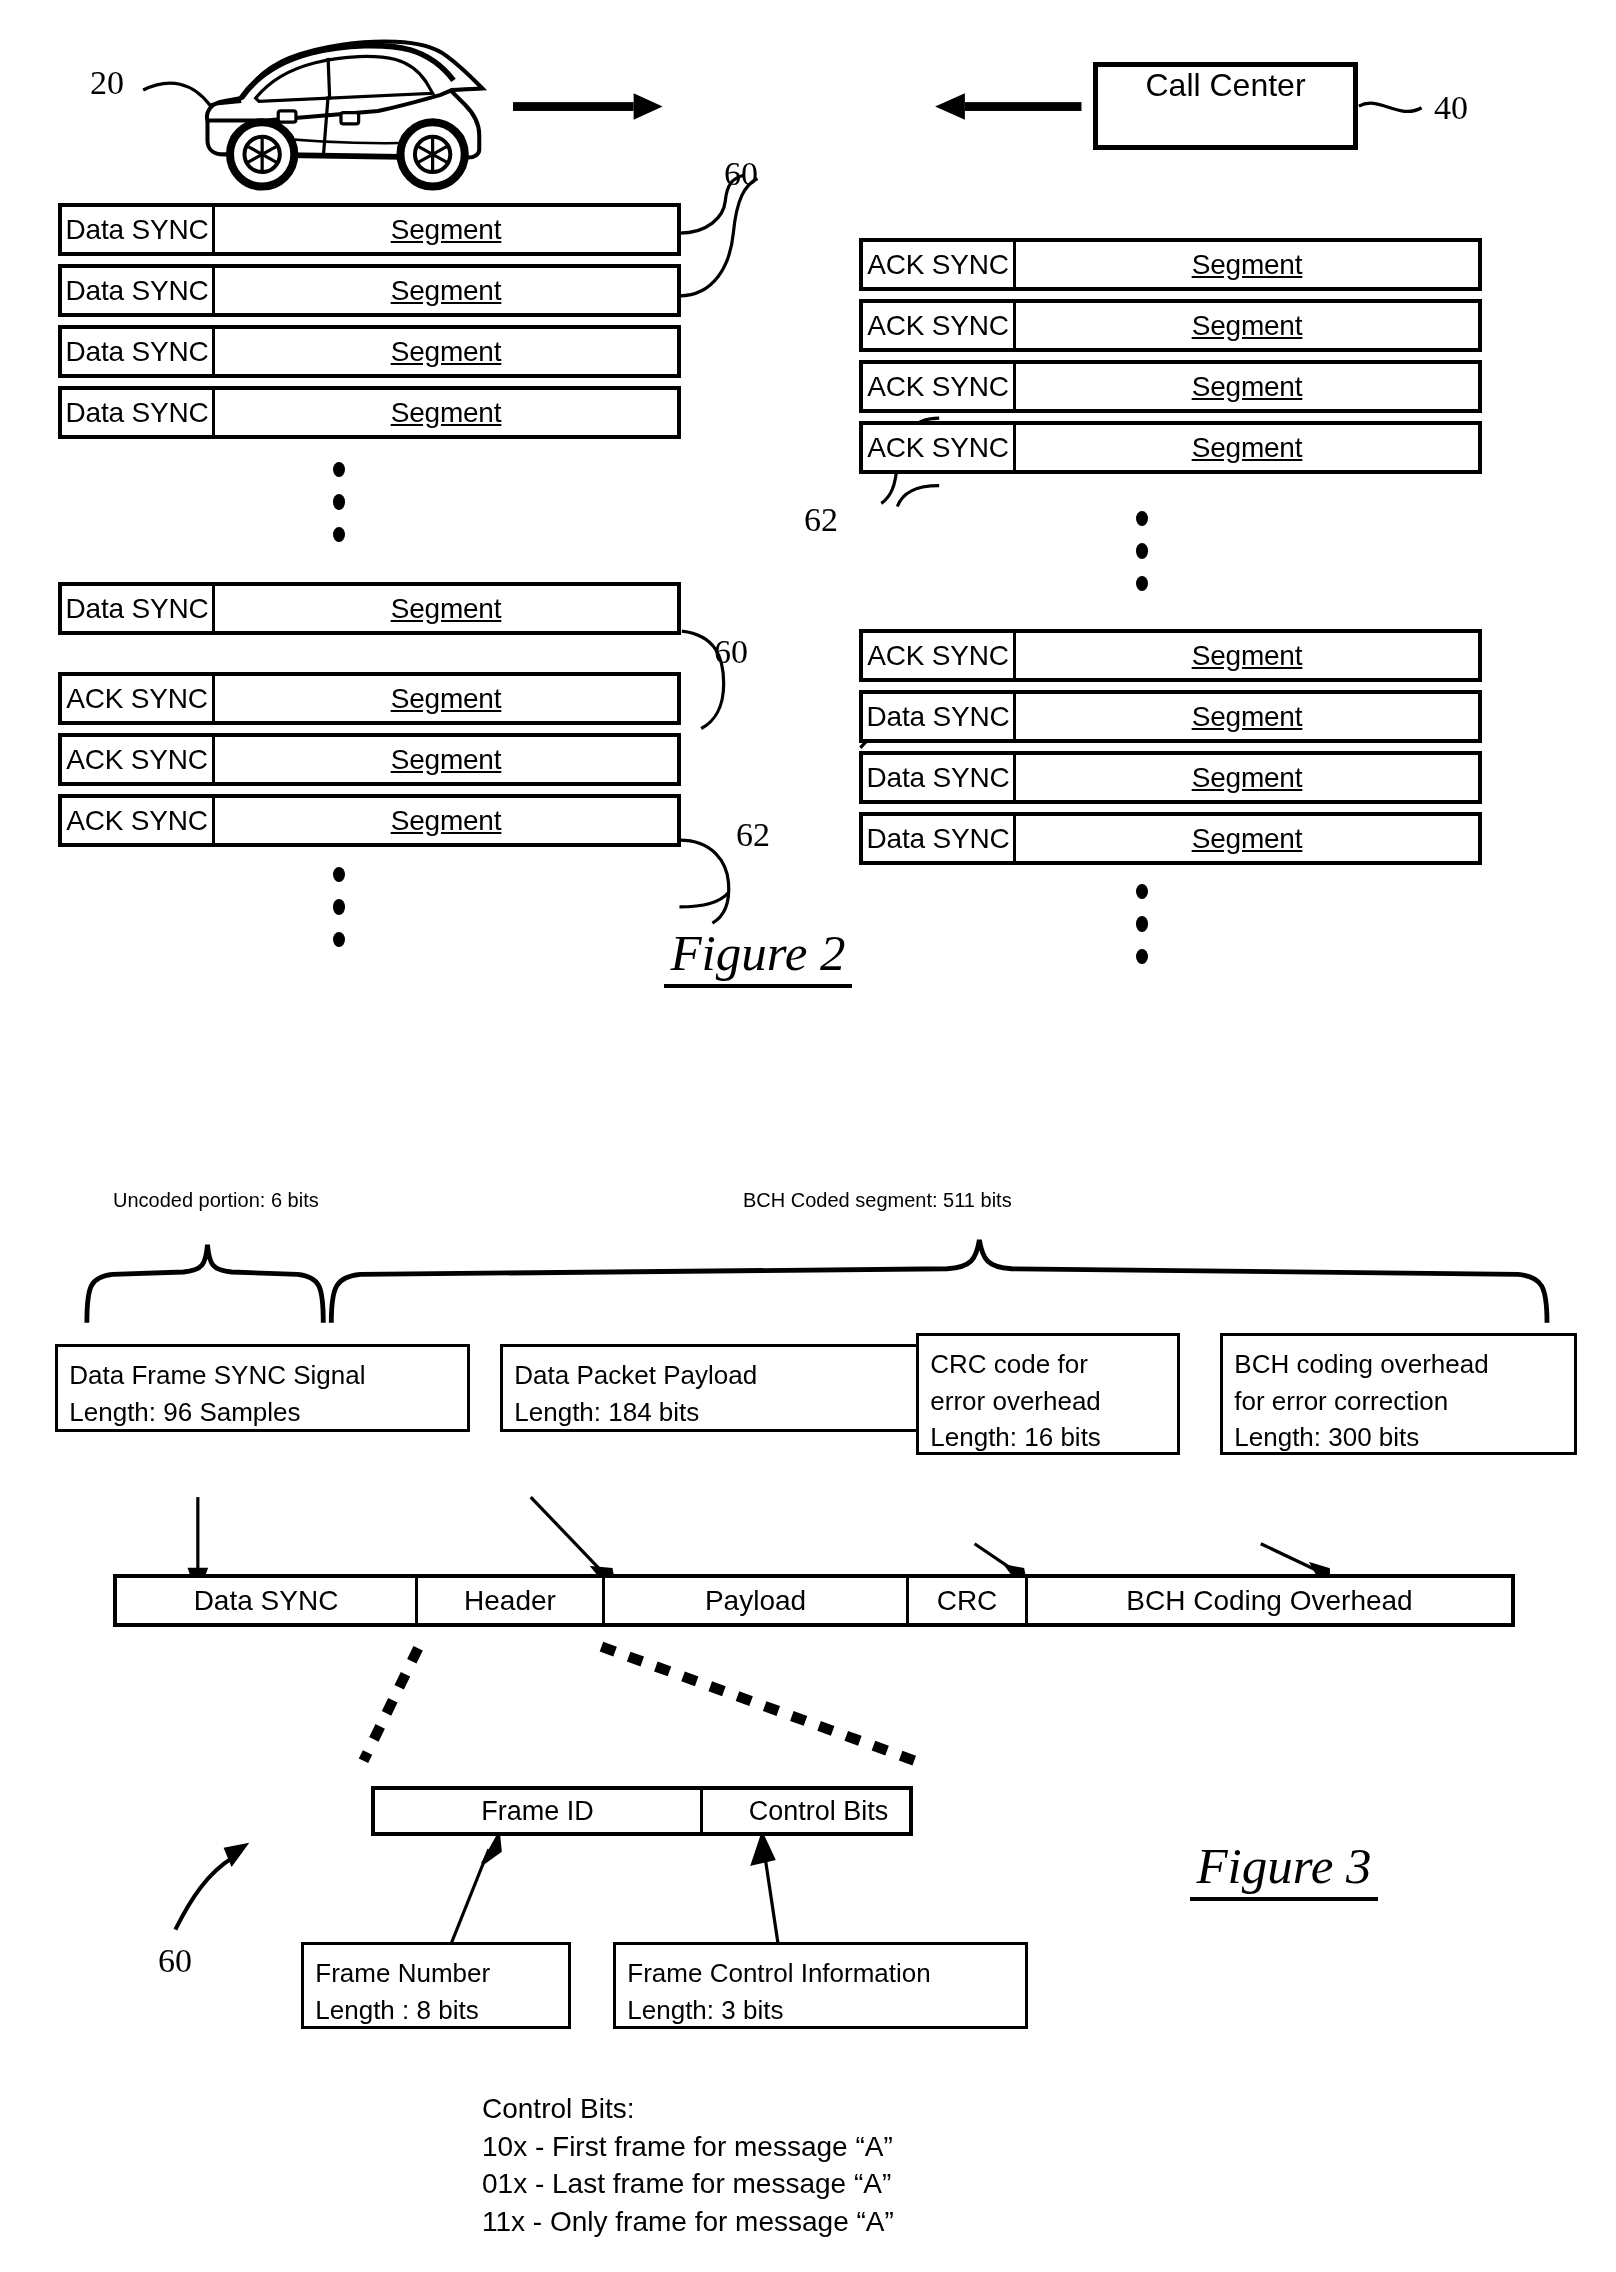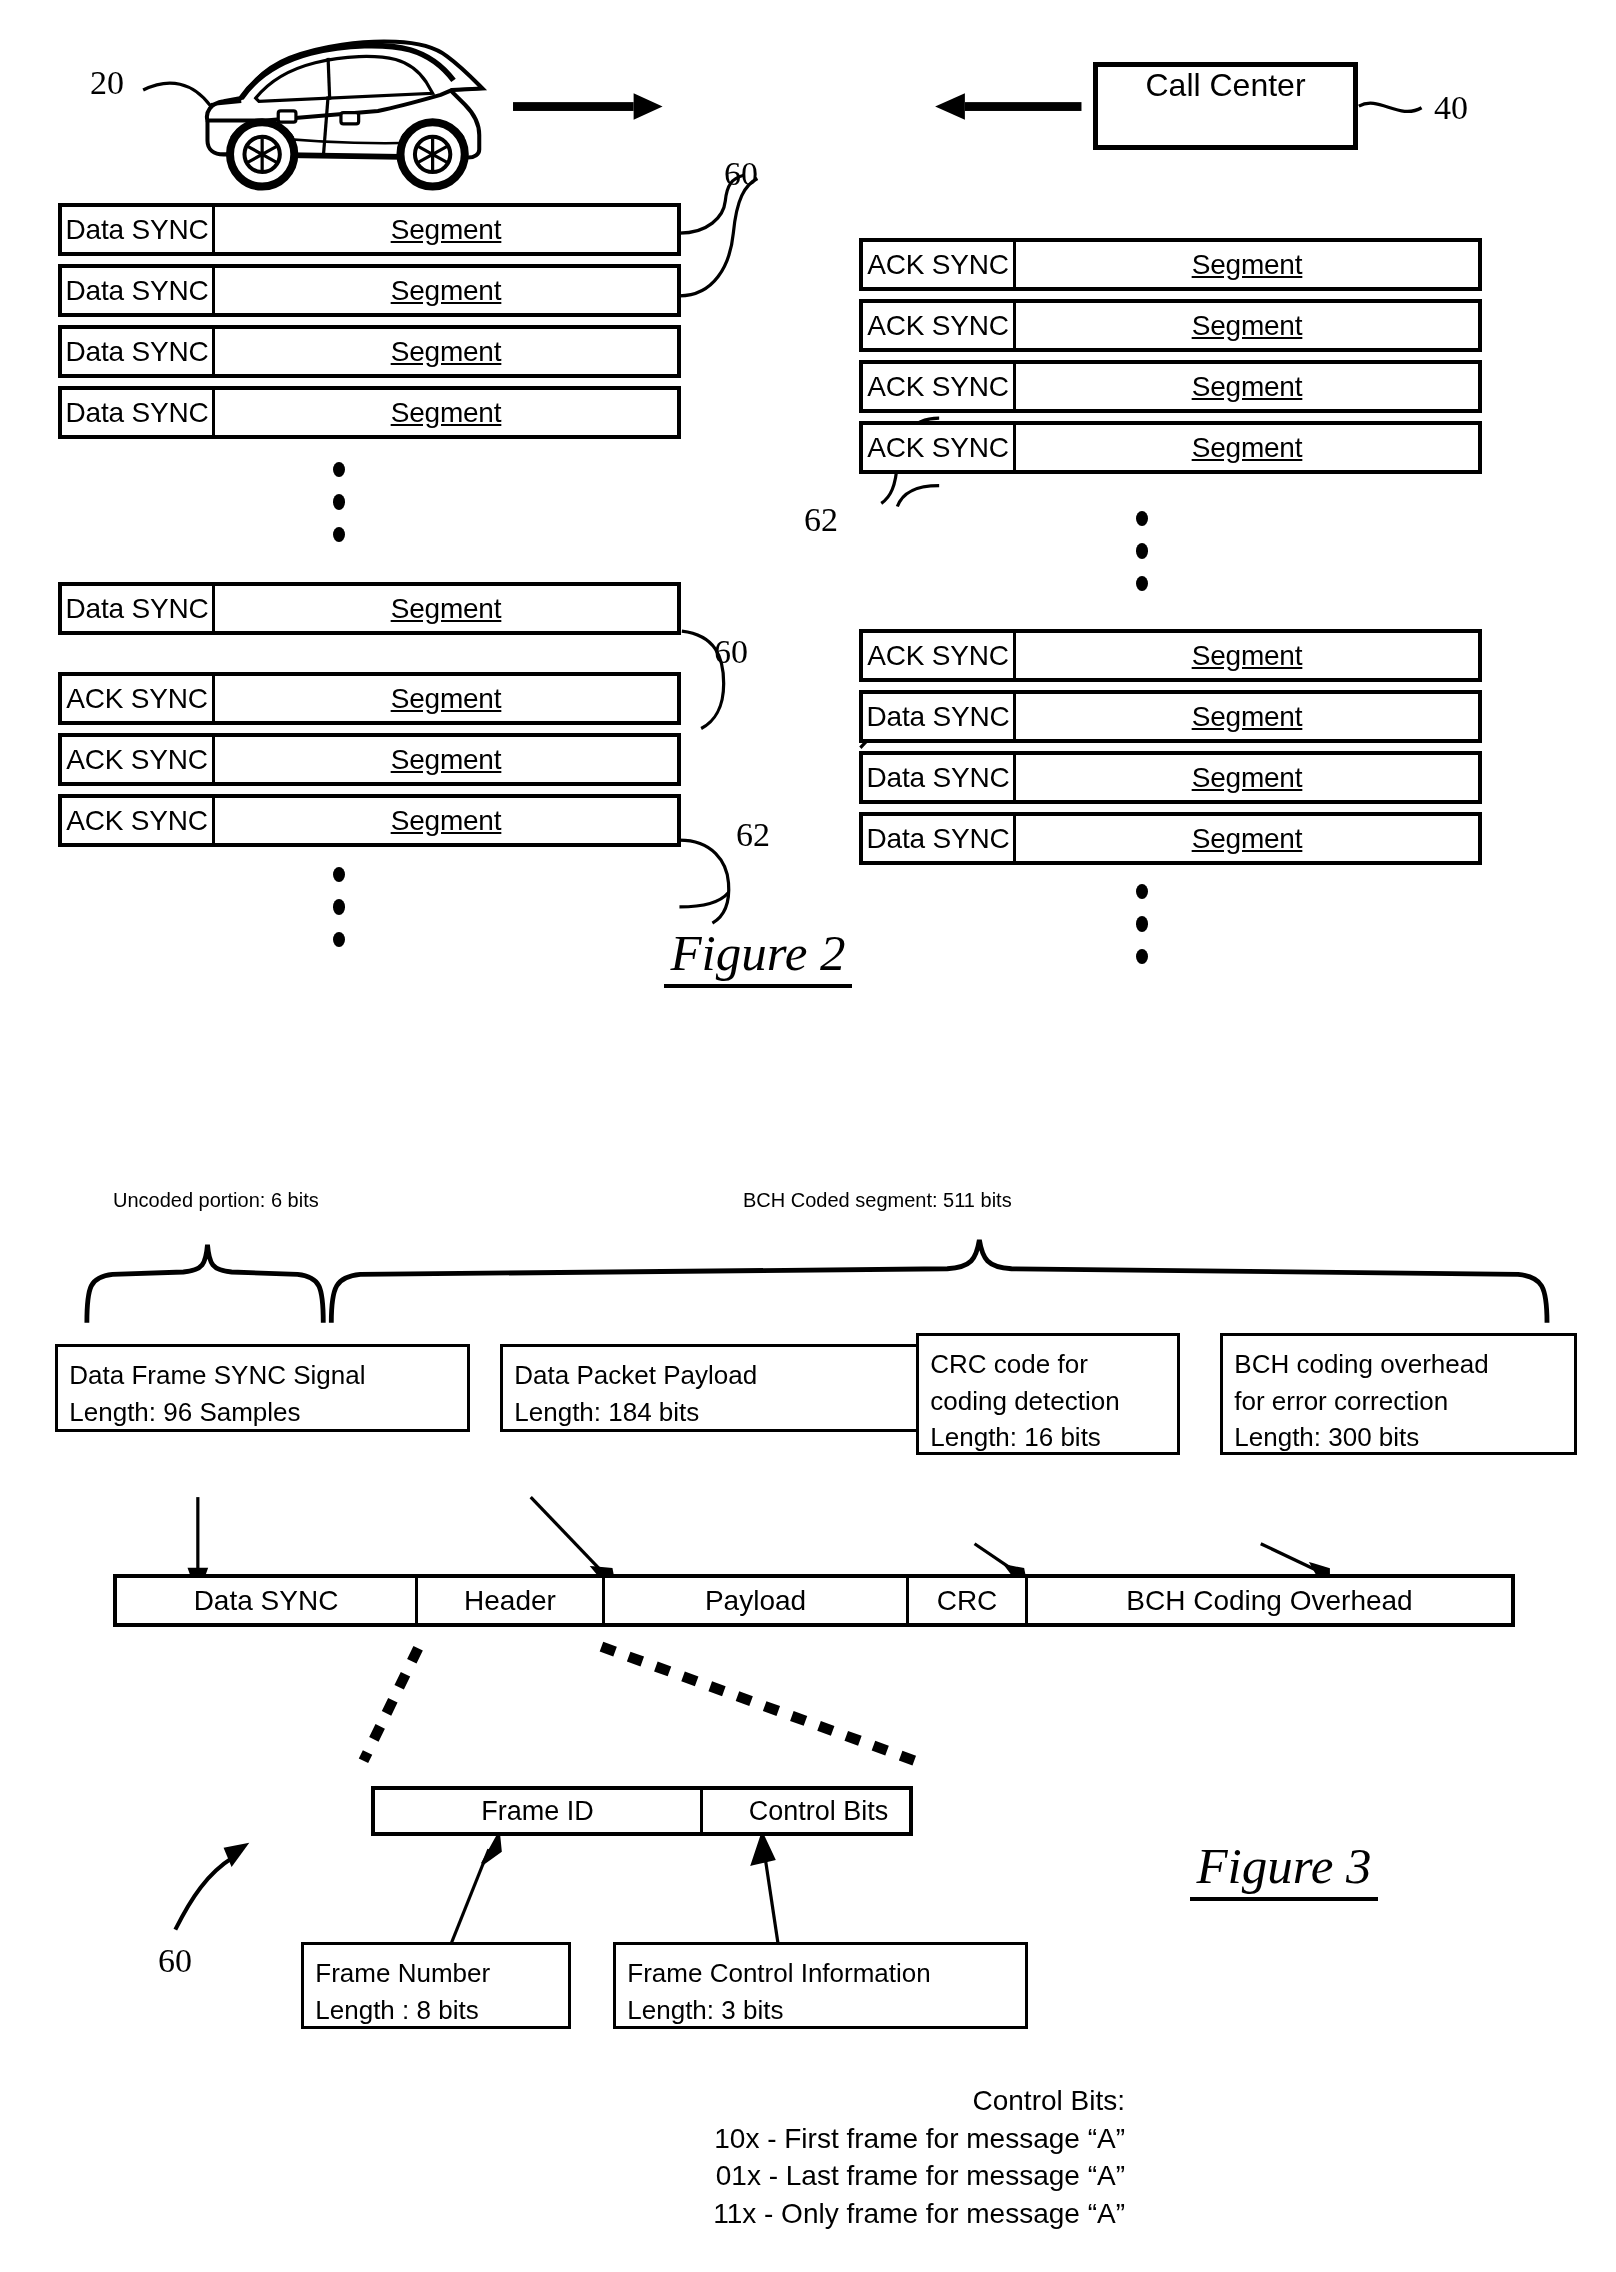--- a/index.html
+++ b/index.html
@@ -156,24 +156,25 @@
   .brace-label {
     position: absolute;
     font-size: 20px;
     white-space: nowrap;
     line-height: 1;
   }
 
   
   .legend {
     position: absolute;
-    text-align: right;
+    text-align: left;
     font-size: 28px;
     line-height: 1.34;
     white-space: nowrap;
+    margin-top: 8px;
   }
 
   svg.overlay {
     position: absolute;
     left: 0;
     top: 0;
     width: 1617px;
     height: 2273px;
     pointer-events: none;
   }
@@ -418,21 +419,21 @@
     <div>Length: 96 Samples</div>
   </div>
 
   <div class="desc-box" style="left:500px; top:1344px; width:422px; height:88px;">
     <div>Data Packet Payload</div>
     <div>Length: 184 bits</div>
   </div>
 
   <div class="desc-box" style="left:916px; top:1333px; width:264px; height:122px;">
     <div>CRC code for</div>
-    <div>coding detection</div>
+    <div>error overhead</div>
     <div>Length: 16 bits</div>
   </div>
 
   <div class="desc-box" style="left:1220px; top:1333px; width:357px; height:122px;">
     <div>BCH coding overhead</div>
     <div>for error correction</div>
     <div>Length: 300 bits</div>
   </div>
 
   <div class="bar" style="left:113px; top:1574px; width:1402px;">

